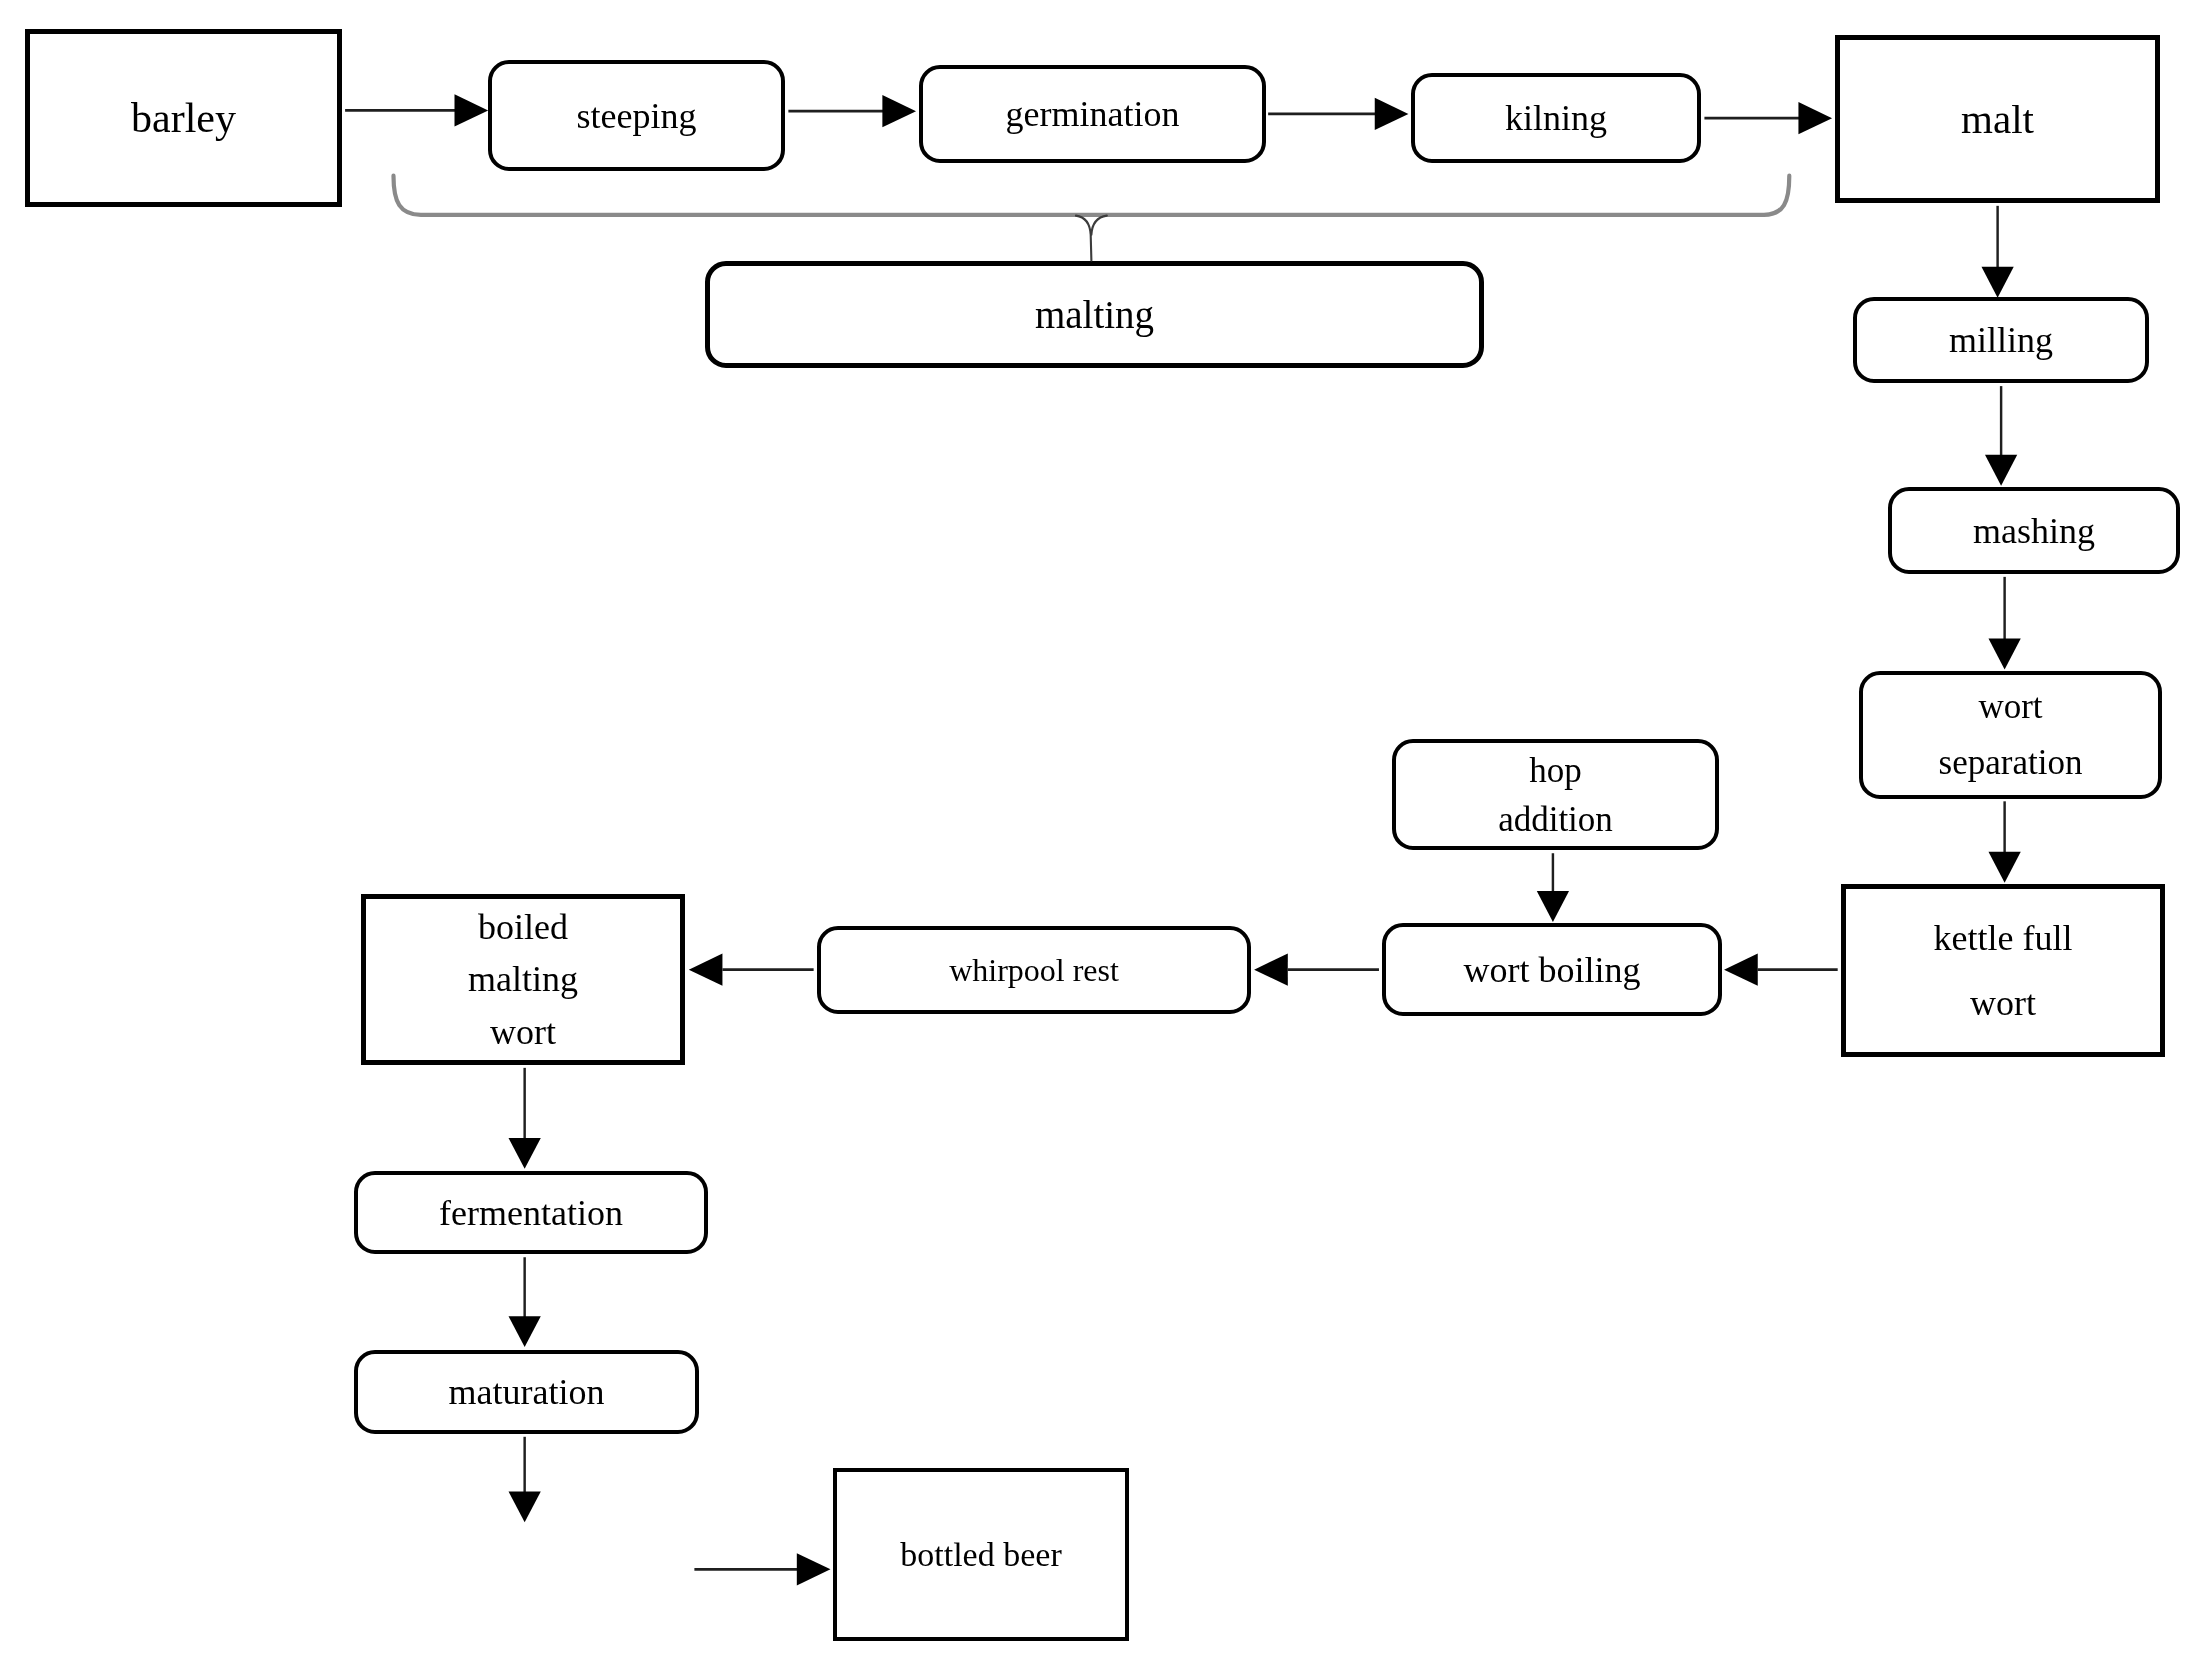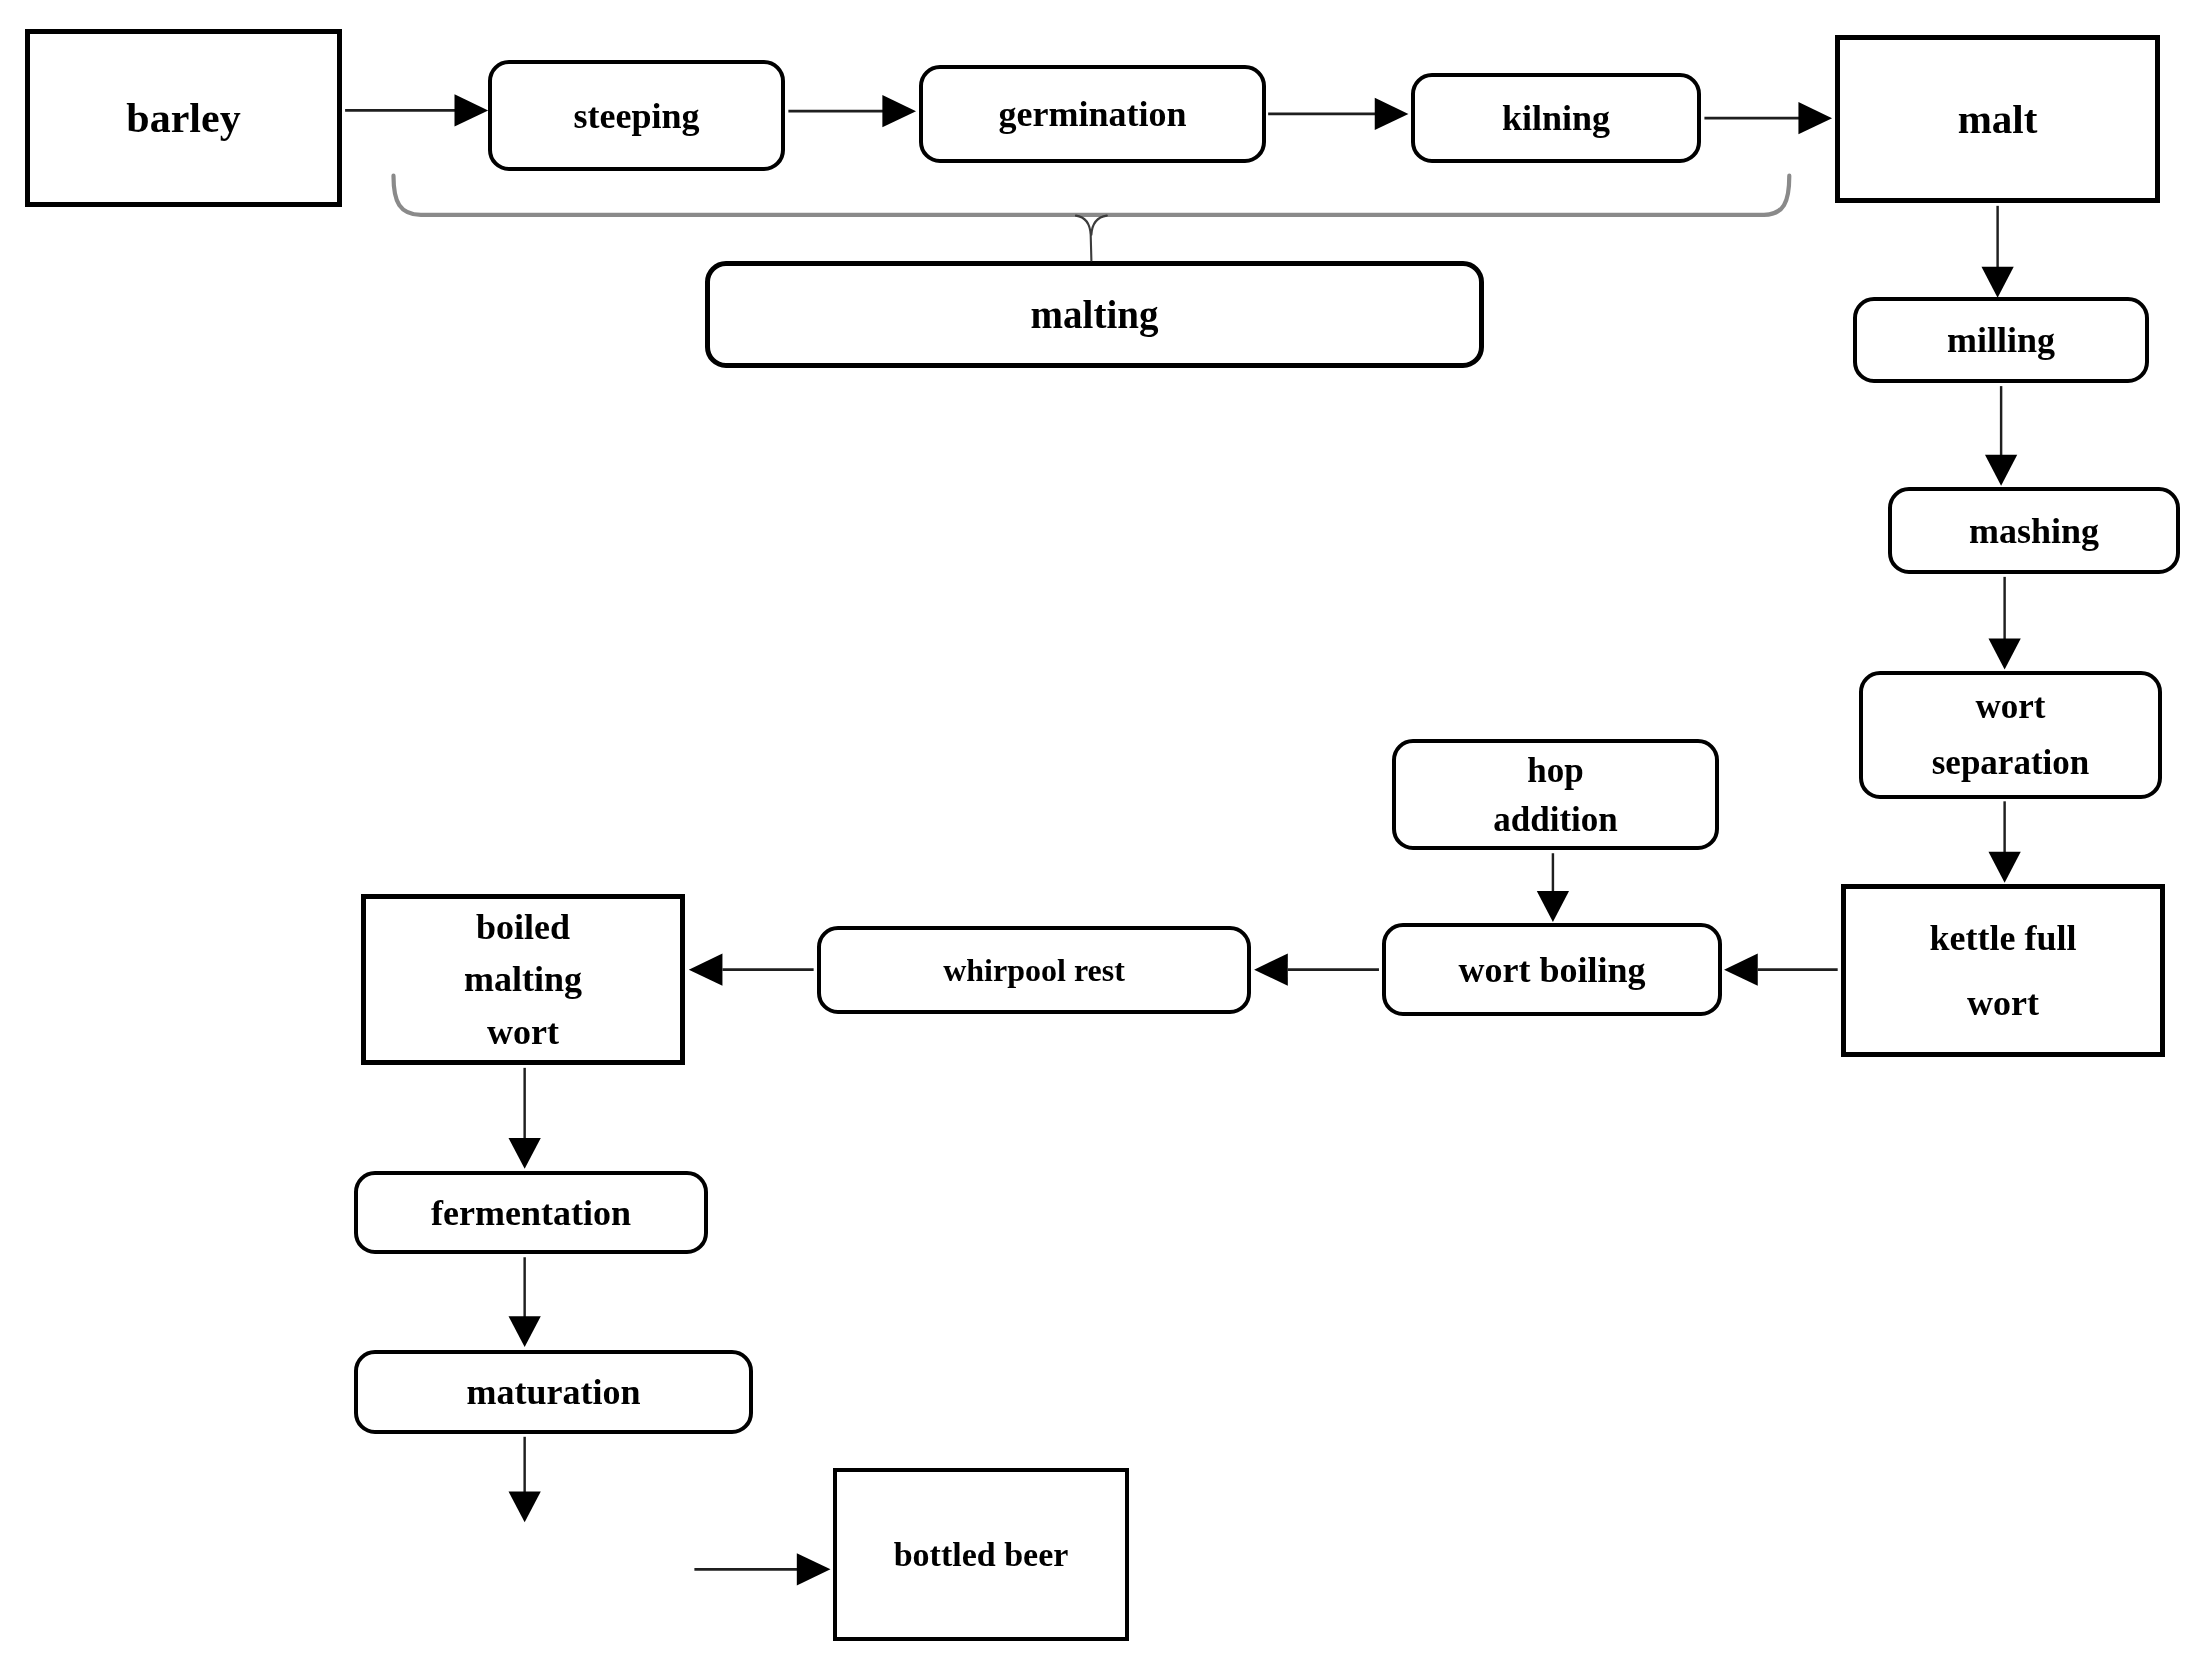--- a/index.html
+++ b/index.html
@@ -33,21 +33,21 @@
   .sharp.thin {
     border-width: 4.2px;
   }
   .rounded {
     border: 4.9px solid #000000;
     border-radius: 21px;
   }
   .rounded.thin {
     border-width: 4.2px;
   }
-  .ln { display: block; font-weight: bold; }
+  .ln { display: block; }
   svg.arrows {
     position: absolute;
     left: 0;
     top: 0;
     z-index: 3;
     pointer-events: none;
   }
   .arrows line {
     stroke: #1f1f1f;
     stroke-width: 4;
@@ -135,21 +135,21 @@
   <div class="node sharp" style="left:361px;top:894px;width:324px;height:171px;font-size:36px;line-height:1.45">
     <span class="ln">boiled</span>
     <span class="ln">malting</span>
     <span class="ln">wort</span>
   </div>
 
   <div class="node rounded thin" style="left:354px;top:1171px;width:354px;height:83px;font-size:36px">
     <span class="ln">fermentation</span>
   </div>
 
-  <div class="node rounded thin" style="left:354px;top:1350px;width:399px;height:84px;font-size:36px">
+  <div class="node rounded thin" style="left:354px;top:1350px;width:345px;height:84px;font-size:36px">
     <span class="ln">maturation</span>
   </div>
 
 
   <div class="node sharp thin" style="left:833px;top:1468px;width:296px;height:173px;font-size:34px">
     <span class="ln">bottled beer</span>
   </div>
 
   <svg class="arrows" width="2194" height="1677" viewBox="0 0 3128 2390">
 

